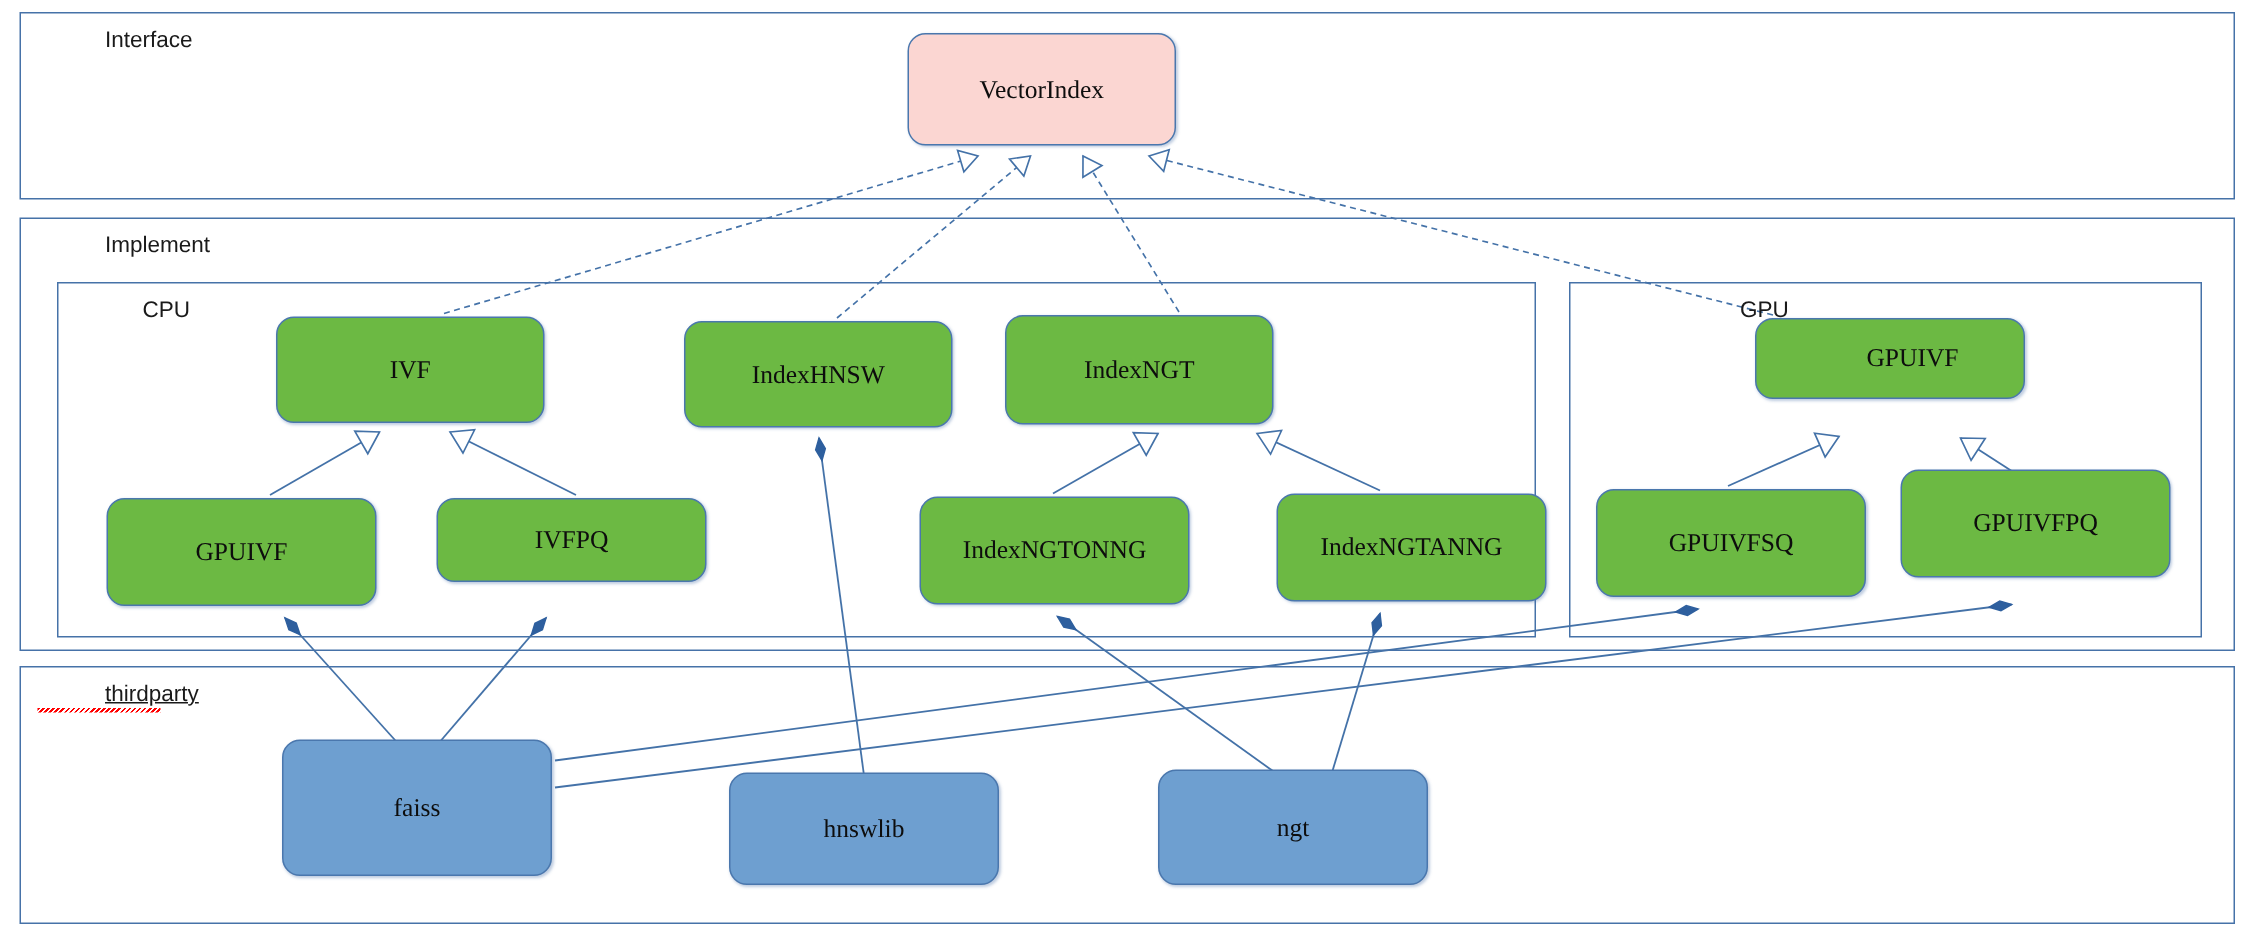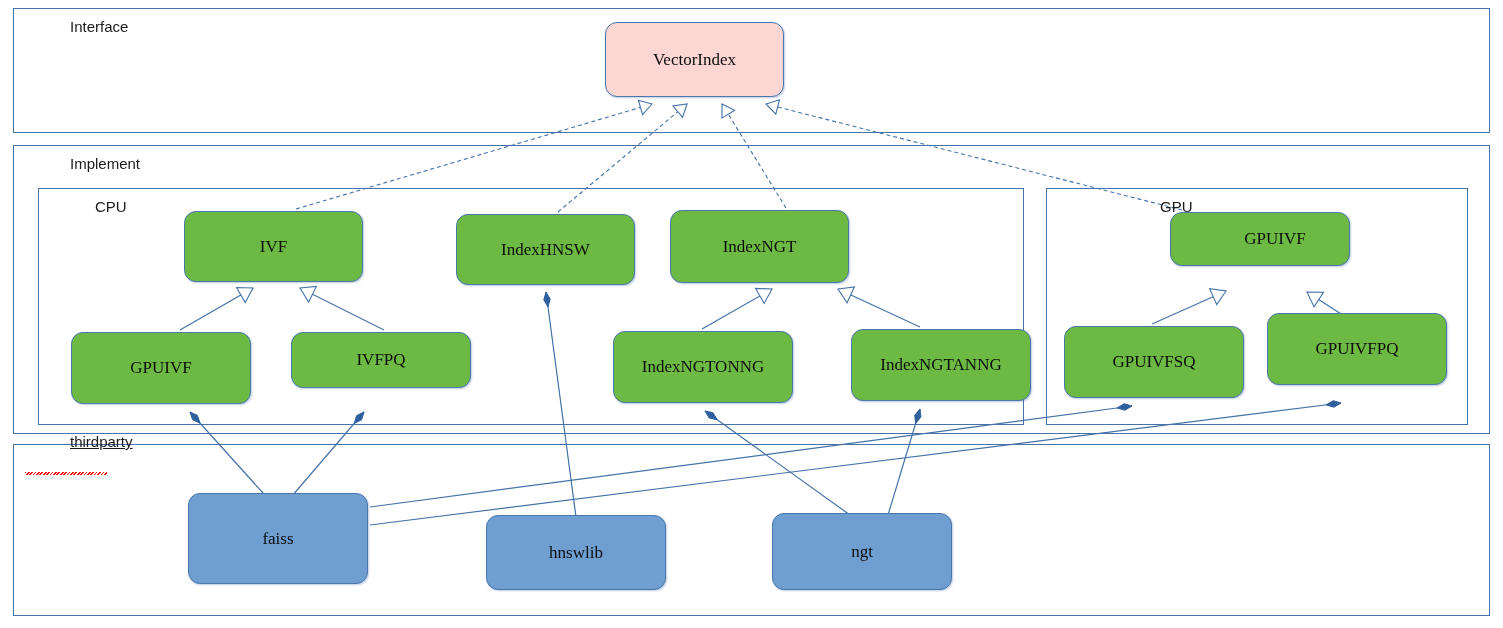--- a/index.html
+++ b/index.html
@@ -65,21 +65,21 @@
   <div id="panels">
       <div class="panel" style="left: 13px; top: 8px; width: 1477px; height: 125px;"></div>
       <div class="panel-label" style="left: 25px; top: 18px;">Interface</div>
       <div class="panel" style="left: 13px; top: 145px; width: 1477px; height: 289px;"></div>
       <div class="panel-label" style="left: 25px; top: 155px;">Implement</div>
       <div class="panel" style="left: 38px; top: 188px; width: 986px; height: 237px;"></div>
       <div class="panel-label" style="left: 50px; top: 198px;">CPU</div>
       <div class="panel" style="left: 1046px; top: 188px; width: 422px; height: 237px;"></div>
       <div class="panel-label" style="left: 1115px; top: 198px;">GPU</div>
       <div class="panel" style="left: 13px; top: 444px; width: 1477px; height: 172px;"></div>
-      <div class="panel-label spell" style="left: 25px; top: 433px; text-align: right;">thirdparty</div>
+      <div class="panel-label spell" style="left: 25px; top: 454px; text-align: right;">thirdparty</div>
       <div class="squiggle" style="left: 25px; top: 472px; width: 82px; background-image: repeating-linear-gradient(135deg, rgb(255, 0, 0) 0px, rgb(255, 0, 0) 1.2px, transparent 1.2px, transparent 2.4px); height: 3px;"></div>
     </div>
   <div id="nodes">
       <div class="node iface" style="left: 605px; top: 22px; width: 179px; height: 75px;">
         <span>VectorIndex</span>
       </div>
       <div class="node impl" style="left: 184px; top: 211px; width: 179px; height: 71px;">
         <span>IVF</span>
       </div>
       <div class="node impl" style="left: 456px; top: 214px; width: 179px; height: 71px;">

